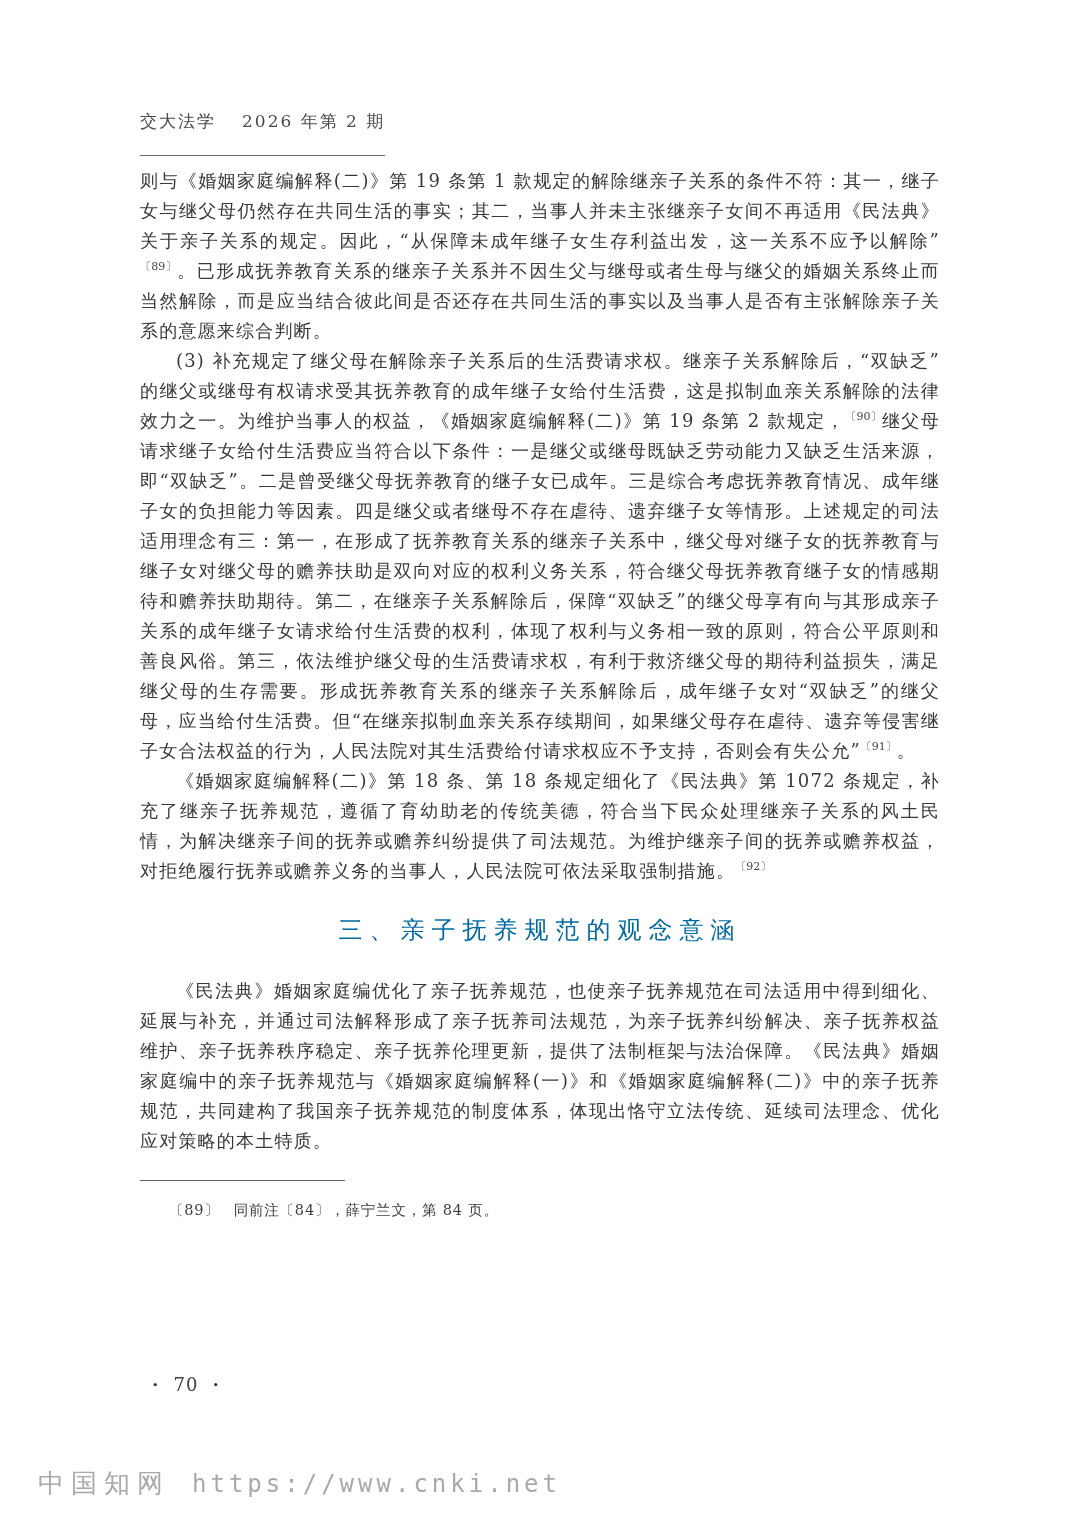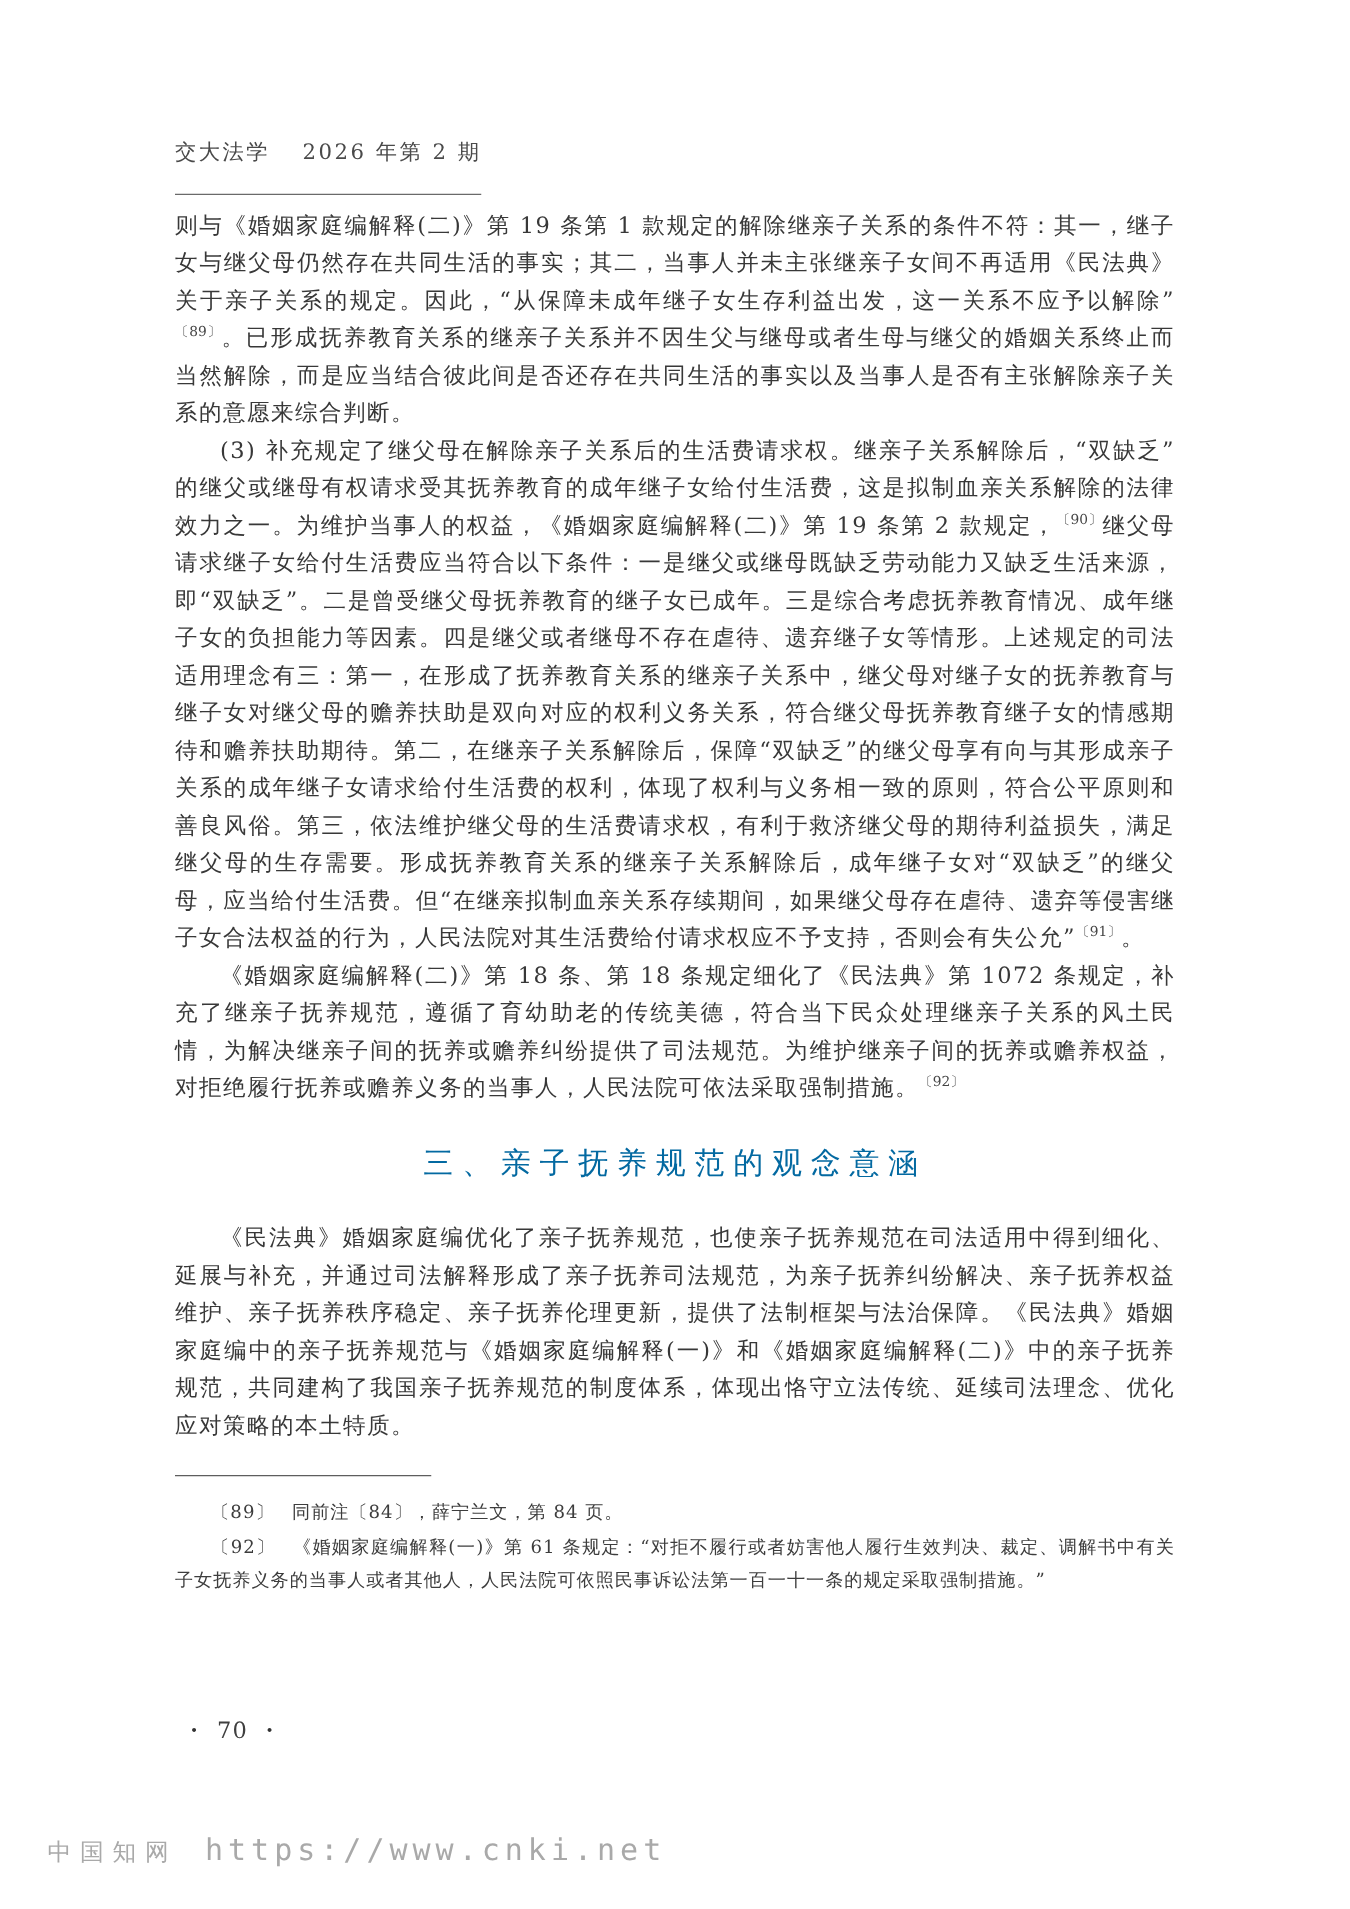--- a/index.html
+++ b/index.html
@@ -47,21 +47,21 @@
     position:absolute; left:152px; top:1374px;
     font-size:18px; color:#3f3f3f; letter-spacing:1px;
   }
   .page-number .dot { font-size:11px; vertical-align:2px; color:#333; }
   .page-number .num { margin:0 14px;text-align:right; }
   .watermark {
     position:absolute; left:38px; top:1466px; white-space:nowrap;
     color:#a9a9a9;
   }
   .watermark .brand {
-    font-size:19px; letter-spacing:7px; margin-right:22px;
+    font-size:26px; letter-spacing:7px; margin-right:22px;
     font-family:"DejaVu Serif","Liberation Serif",serif;
   }
   .watermark .url {
     font-size:24px; letter-spacing:4px;
     font-family:"DejaVu Sans Mono","Liberation Mono",monospace;
   }
 </style>
 </head>
 <body>
 
@@ -78,21 +78,20 @@
   <p class="para indent"><span>《婚姻家庭编解释(二)》第 18 条、第 18 条规定细化了《民法典》第 1072 条规定，补充了继亲子抚养规范，遵循了育幼助老的传统美德，符合当下民众处理继亲子关系的风土民情，为解决继亲子间的抚养或赡养纠纷提供了司法规范。为维护继亲子间的抚养或赡养权益，对拒绝履行抚养或赡养义务的当事人，人民法院可依法采取强制措施。</span><sup class="fnref">〔92〕</sup></p>
 
   <h2 class="section-heading">三、亲子抚养规范的观念意涵</h2>
 
   <p class="para indent">《民法典》婚姻家庭编优化了亲子抚养规范，也使亲子抚养规范在司法适用中得到细化、延展与补充，并通过司法解释形成了亲子抚养司法规范，为亲子抚养纠纷解决、亲子抚养权益维护、亲子抚养秩序稳定、亲子抚养伦理更新，提供了法制框架与法治保障。《民法典》婚姻家庭编中的亲子抚养规范与《婚姻家庭编解释(一)》和《婚姻家庭编解释(二)》中的亲子抚养规范，共同建构了我国亲子抚养规范的制度体系，体现出恪守立法传统、延续司法理念、优化应对策略的本土特质。</p>
 
   <div class="fn-divider"></div>
 
   <div class="footnotes">
     <p class="footnote"><span class="fn-marker">〔89〕</span><span>同前注〔84〕，薛宁兰文，第 84 页。</span></p>
-    <p class="footnote"><span class="fn-marker">〔92〕</span><span>《婚姻家庭编解释(一)》第 61 条规定：“对拒不履行或者妨害他人履行生效判决、裁定、调解书中有关子女抚养义务的当事人或者其他人，人民法院可依照民事诉讼法第一百一十一条的规定采取强制措施。”</span></p>
   </div>
 
 </main>
 
 <div class="page-number">
   <span class="dot">•</span><span class="num">70</span><span class="dot">•</span>
 </div>
 
 <div class="watermark">
   <span class="brand">中国知网</span><span class="url">https://www.cnki.net</span>

